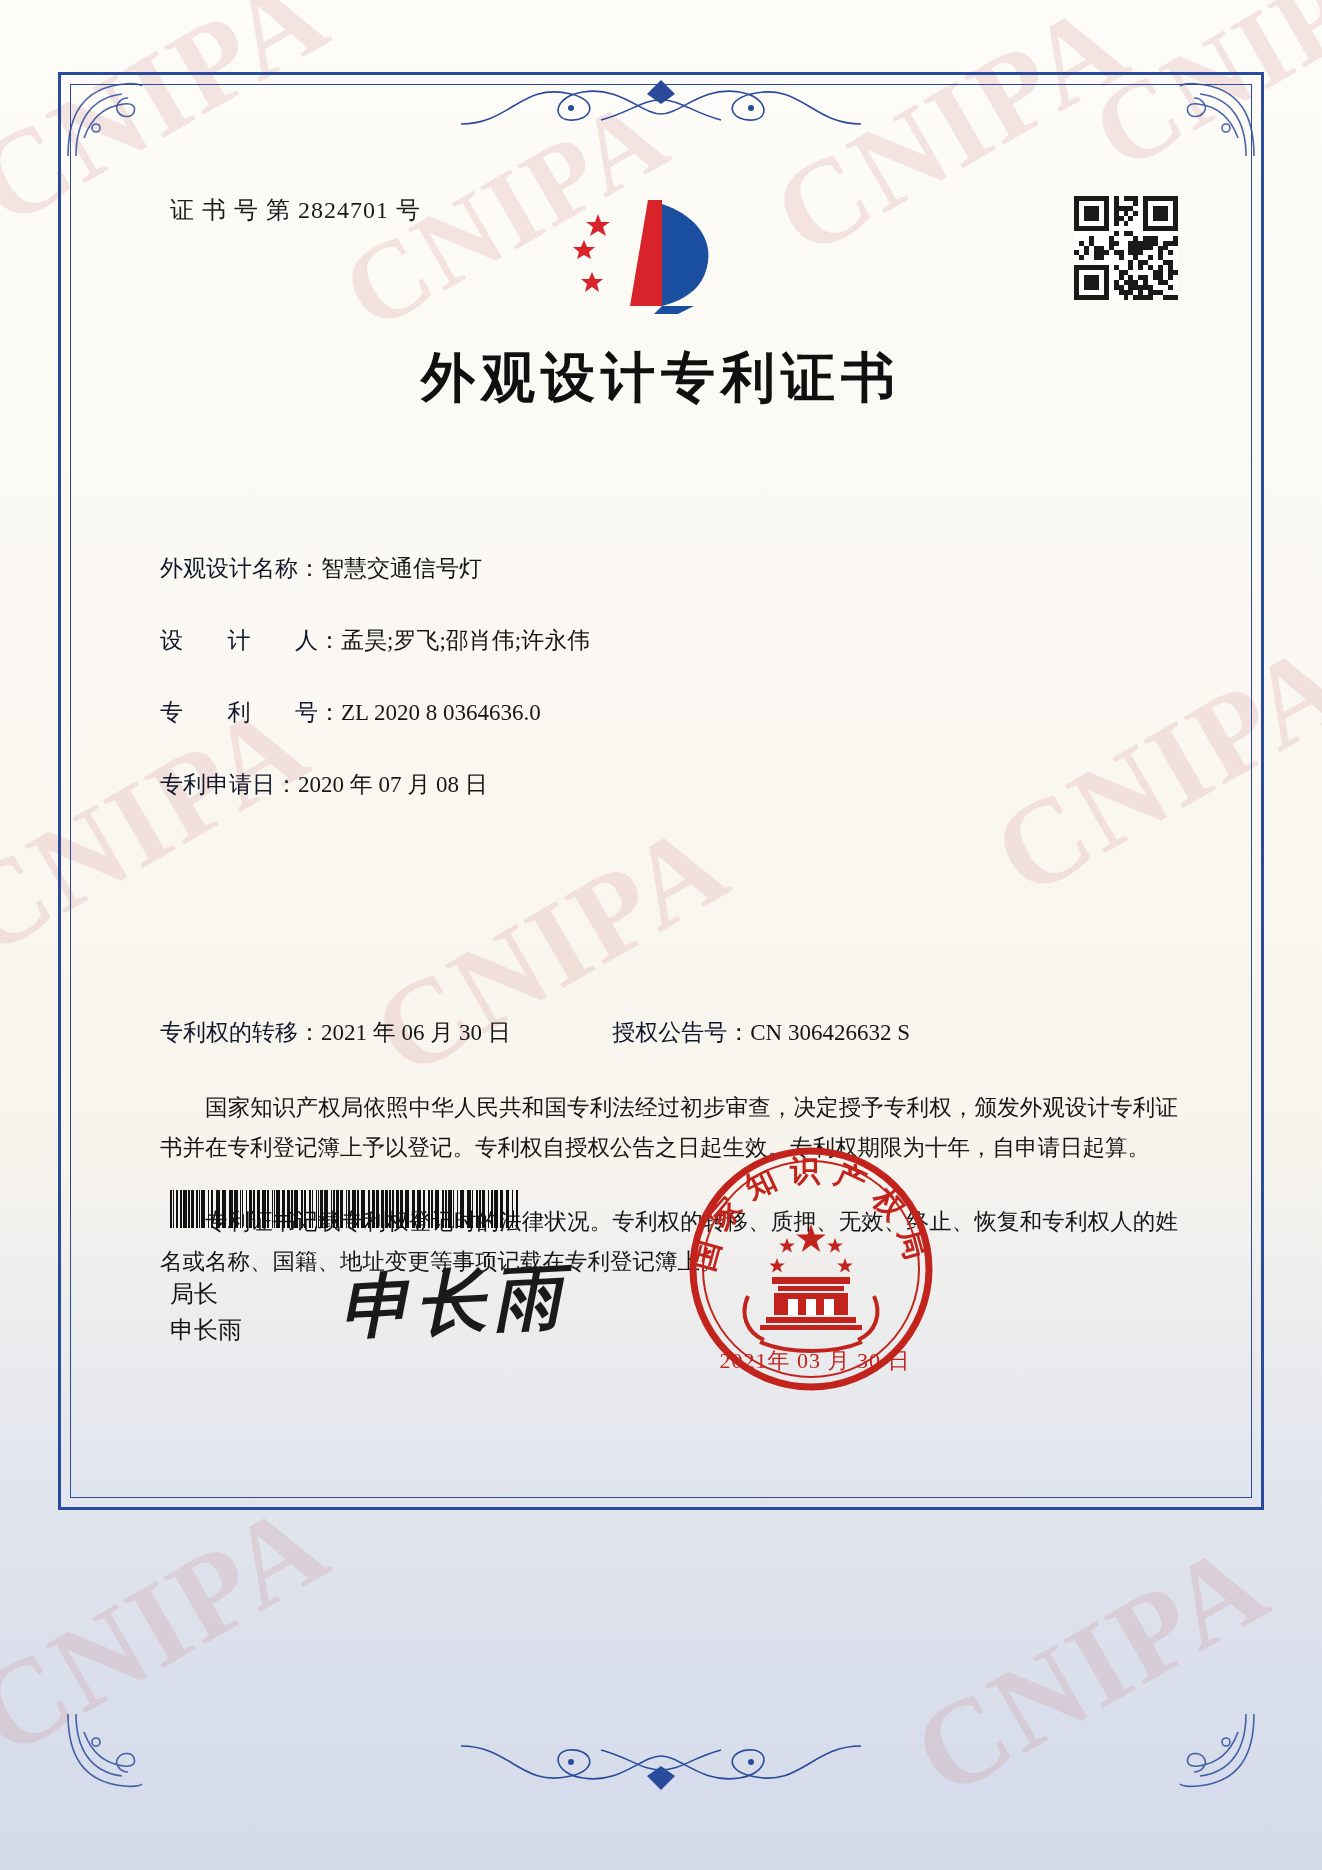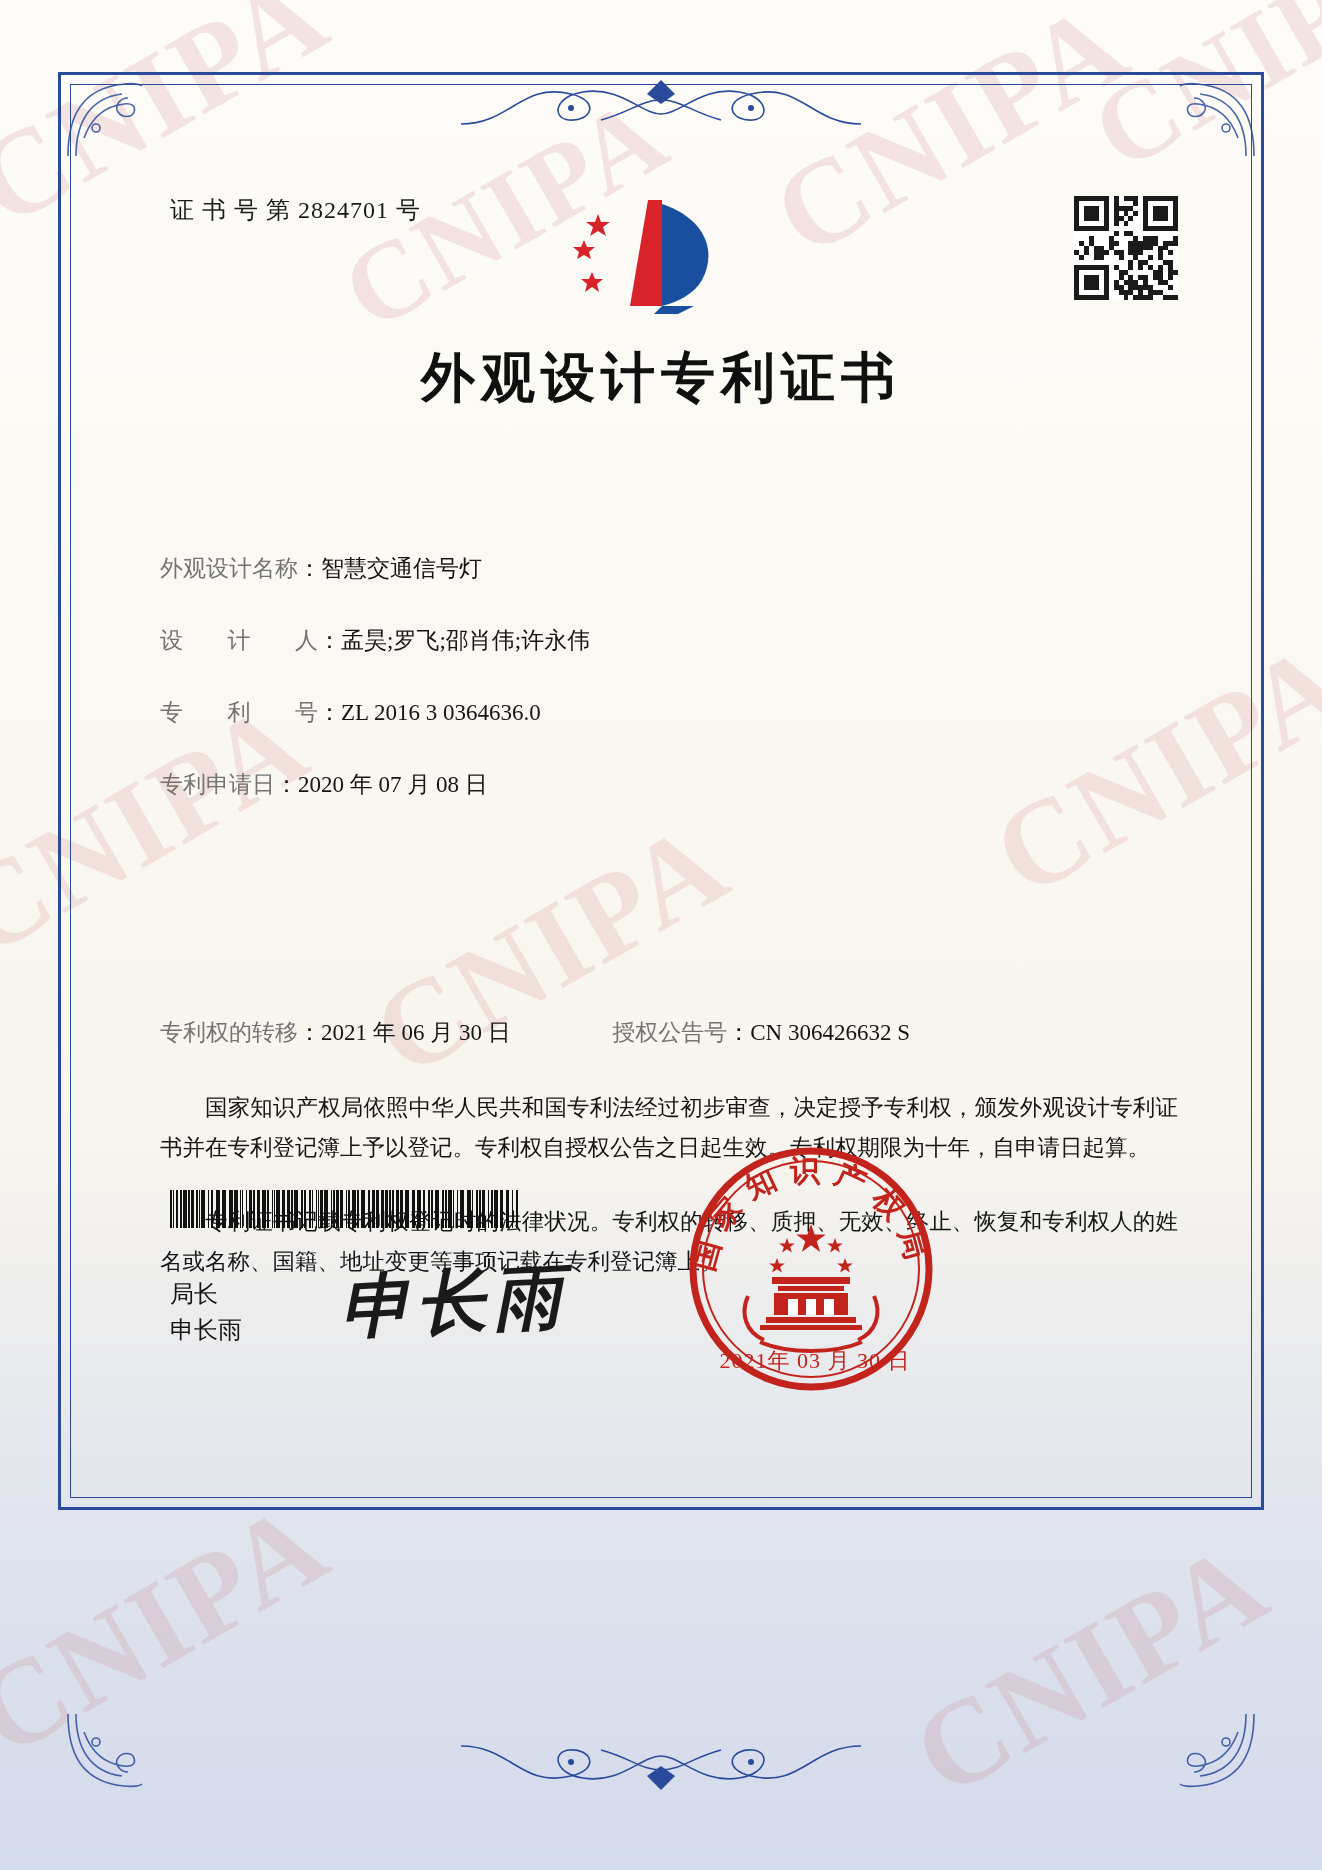--- a/index.html
+++ b/index.html
@@ -142,21 +142,21 @@
   .field {
     position: absolute;
     left: 90px;
     width: 1010px;
     font-size: 23px;
     color: #151515;
     line-height: 1.5;
   }
   .field .lbl {
     display: inline-block;
-    color: #737373;
+    color: #0f172a;
   }
   .field .val {
     color: #151515;
   }
   .lbl-wide {
     display: inline-block;
     width: 158px;
     text-align: justify;
     text-align-last: justify;
   }
@@ -762,21 +762,21 @@
 
     <div class="field" style="top:468px;">
       <span class="lbl lbl-auto">外观设计名称</span><span>：</span><span class="val">智慧交通信号灯</span>
     </div>
 
     <div class="field" style="top:540px;">
       <span class="lbl lbl-wide">设    计    人</span><span>：</span><span class="val">孟昊;罗飞;邵肖伟;许永伟</span>
     </div>
 
     <div class="field" style="top:612px;">
-      <span class="lbl lbl-wide">专    利    号</span><span>：</span><span class="val">ZL 2016 3 0364636.0</span>
+      <span class="lbl lbl-wide">专    利    号</span><span>：</span><span class="val">ZL 2020 8 0364636.0</span>
     </div>
 
     <div class="field" style="top:684px;">
       <span class="lbl lbl-auto">专利申请日</span><span>：</span><span class="val">2020 年 07 月 08 日</span>
     </div>
 
 
 
     <div class="field" style="top:932px;">
       <span class="lbl lbl-auto">专利权的转移</span><span>：</span><span class="val">2021 年 06 月 30 日</span>

